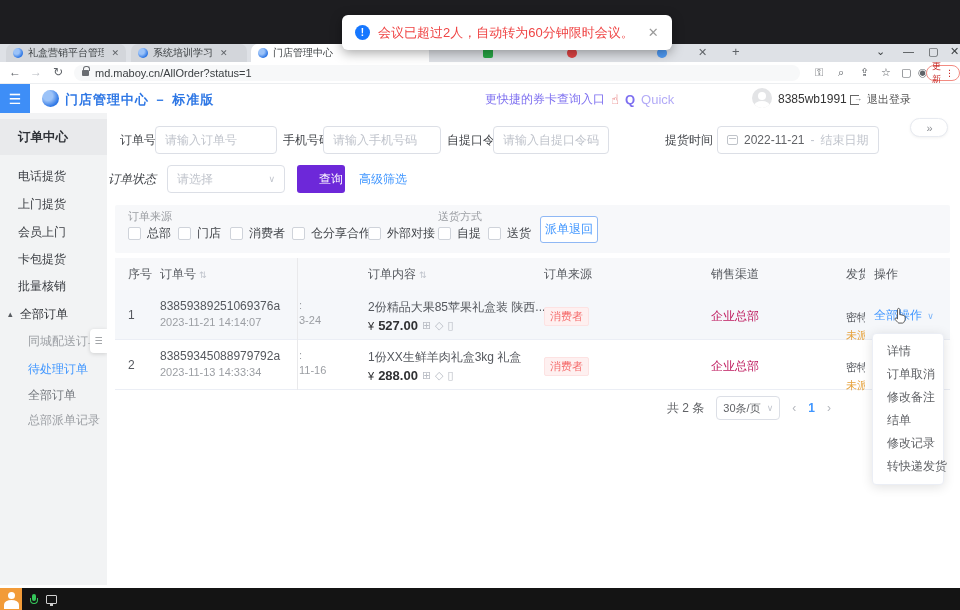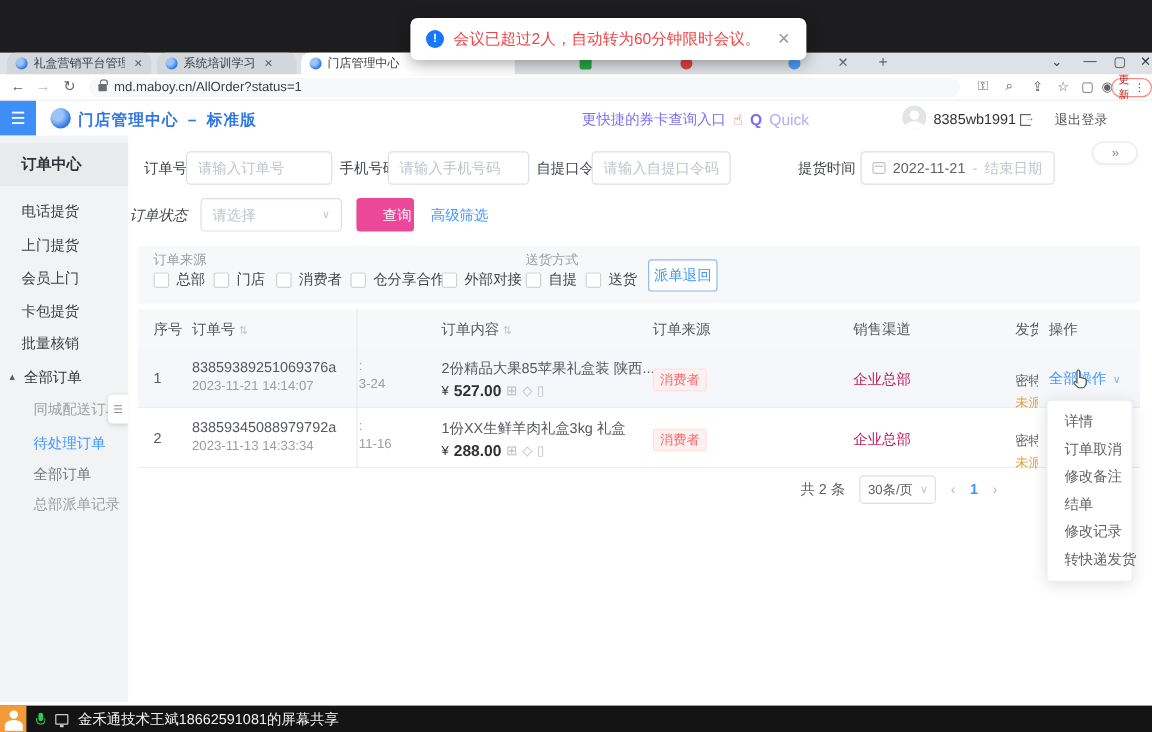--- a/index.html
+++ b/index.html
@@ -38,21 +38,21 @@
   .apptitle { position:absolute; left:65px; top:7px; font-size:13px; font-weight:bold; color:#2e77e5; letter-spacing:1px; }
   .quick-zone { position:absolute; left:485px; top:7px; display:flex; align-items:center; gap:6px; }
   .quick-entry { font-size:12px; color:#7d6ff0; }
   .finger { color:#e05c5c; font-size:13px; }
   .quick-q { color:#7d6ff0; font-size:13px; font-weight:bold; }
   .quick-word { color:#b3abf7; font-size:13px; }
   .avatar { position:absolute; left:752px; top:4px; width:20px; height:20px; border-radius:50%; background:#e3e4e6; overflow:hidden; }
   .avatar::before { content:""; position:absolute; left:6px; top:4px; width:8px; height:8px; border-radius:50%; background:#fff; }
   .avatar::after { content:""; position:absolute; left:2px; top:13px; width:16px; height:10px; border-radius:50%; background:#fff; }
   .username { position:absolute; left:778px; top:8px; font-size:12px; color:#333; }
-  .logout { position:absolute; left:850px; top:8px; display:flex; align-items:center; gap:20px; font-size:11px; color:#555; }
+  .logout { position:absolute; left:850px; top:8px; display:flex; align-items:center; gap:8px; font-size:11px; color:#555; }
   .logout .door { width:9px; height:10px; border:1px solid #666; border-right:none; position:relative; }
   .logout .door::after { content:"→"; position:absolute; left:3px; top:-2px; font-size:8px; color:#666; }
 
   
   .sidebar { position:absolute; left:0; top:113px; width:107px; height:472px; background:#f2f3f4; }
   .side-section { position:absolute; left:0; top:6px; width:107px; height:36px; line-height:36px; padding-left:18px; background:#e9eaec; font-weight:bold; font-size:12.5px; color:#2f3237; }
   .side-item { position:absolute; left:0; width:107px; height:27px; line-height:27px; padding-left:18px; font-size:12px; color:#3a3d42; cursor:pointer; }
   .side-group { position:absolute; left:0; top:188px; width:107px; height:27px; line-height:27px; padding-left:20px; font-size:12px; color:#2f3237; }
   .side-caret { position:absolute; left:8px; top:0; color:#595c61; font-size:9px; }
   .sub-item { position:absolute; left:0; width:107px; height:26px; line-height:26px; padding-left:28px; font-size:12px; }
@@ -62,21 +62,21 @@
   .side-handle { position:absolute; left:90px; top:216px; width:17px; height:24px; background:#fff; border-radius:4px 0 0 4px; box-shadow:0 1px 4px rgba(0,0,0,.15); display:flex; align-items:center; justify-content:center; font-size:9px; color:#8a8d92; }
 
   
   .main { position:absolute; left:107px; top:113px; width:853px; height:472px; background:#fff; }
   .flabel { position:absolute; font-size:12px; color:#43464b; line-height:28px; }
   .finput { position:absolute; height:28px; border:1px solid #dcdfe6; border-radius:4px; background:#fff; display:flex; align-items:center; padding:0 9px; font-size:12px; color:#c0c4cc; gap:6px; }
   .finput .val { color:#606266; }
   .cal { width:11px; height:10px; border:1px solid #bfc3c9; border-radius:2px; position:relative; flex:0 0 auto; }
   .cal::before { content:""; position:absolute; left:1px; top:2px; right:1px; border-top:1px solid #bfc3c9; }
   .sel-caret { margin-left:auto; color:#c0c4cc; font-size:9px; }
-  .btn-primary { position:absolute; background:#ec4899; color:#fff; border-radius:3px; font-size:12px; display:flex; align-items:center; justify-content:center; cursor:pointer;padding-left:20px; }
+  .btn-primary { position:absolute; background:#6d28d9; color:#fff; border-radius:3px; font-size:12px; display:flex; align-items:center; justify-content:center; cursor:pointer;padding-left:20px; }
   .link-blue { position:absolute; color:#4096ff; font-size:12px; line-height:28px; cursor:pointer; }
   .expand-pill { position:absolute; left:803px; top:5px; width:38px; height:19px; border:1px solid #e7eaf0; border-radius:10px; background:#fff; box-shadow:0 1px 3px rgba(0,0,0,.06); color:#8a8d92; font-size:11px; display:flex; align-items:center; justify-content:center; letter-spacing:-1px; }
 
   .checkpanel { position:absolute; left:8px; top:92px; width:835px; height:48px; background:#f7f8fa; border-radius:2px; }
   .cp-label { position:absolute; top:4px; font-size:11px; color:#9a9da2; }
   .cbx { position:absolute; top:20px; display:flex; align-items:center; gap:6px; font-size:12px; color:#43464b; }
   .cbx .box { width:13px; height:13px; border:1px solid #cfd3da; border-radius:2px; background:#fff; }
   .btn-outline { position:absolute; top:11px; width:58px; height:27px; border:1px solid #8fb8f5; border-radius:3px; background:#fff; color:#4096ff; font-size:12px; display:flex; align-items:center; justify-content:center; cursor:pointer; }
 
   .table { position:absolute; left:8px; top:145px; width:835px; }
@@ -412,16 +412,15 @@
   </div>
 
   <svg class="cursor" width="15" height="19" viewBox="0 0 24 30">
     <path d="M9 2c1 0 1.8.8 1.8 1.8V12h1l5.6 1.4c1.2.3 2 1.3 2 2.5v3.6c0 .5-.1 1-.3 1.4l-1.8 3.4c-.4.7-1.1 1.2-1.9 1.2H9.6c-.6 0-1.2-.3-1.6-.8L3.6 20c-.6-.7-.5-1.7.1-2.3.6-.6 1.6-.6 2.2 0l1.3 1.2V3.8C7.2 2.8 8 2 9 2z" fill="#fff" stroke="#444" stroke-width="1.4"></path>
   </svg>
 
   <div class="sharebar">
     <div class="share-avatar"></div>
     <div class="mic"></div>
     <div class="mon"></div>
-    <div class="share-text">金禾通技术王斌18662591081的屏幕共享</div>
   </div>
 
 </div>
 
 </body></html>

